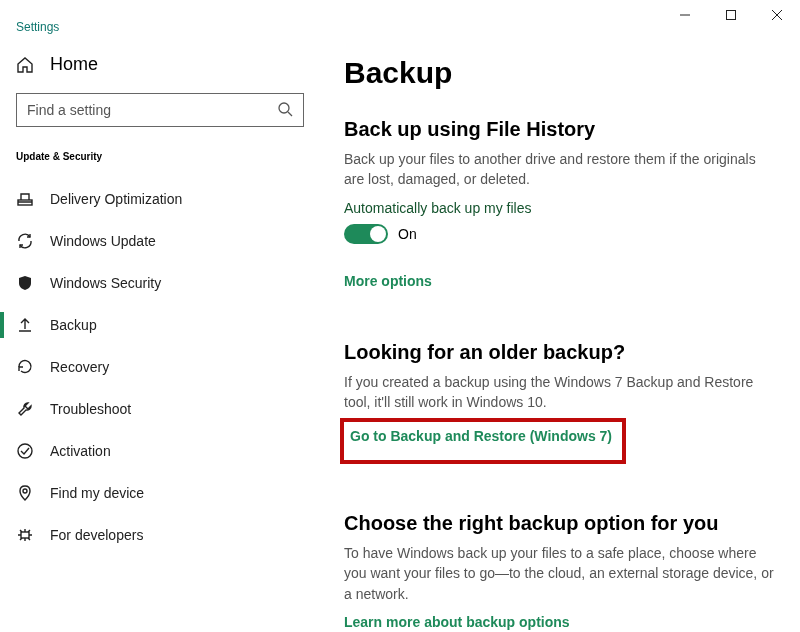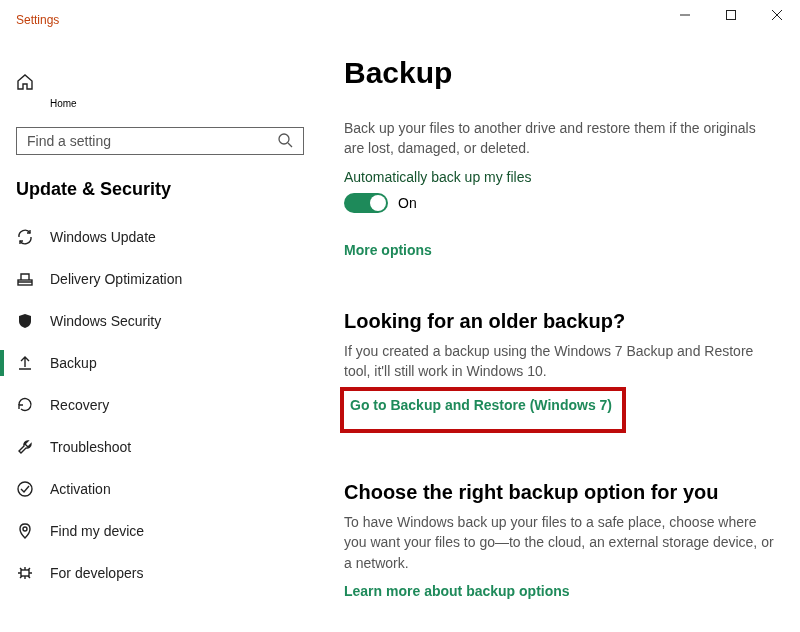--- a/index.html
+++ b/index.html
@@ -15,22 +15,22 @@
   }
   .titlebar {
     display: flex;
     justify-content: space-between;
     align-items: flex-start;
     height: 32px;
     padding-left: 16px;
   }
   .titlebar-left {
     font-size: 12px;
-    padding-top: 13px;
-    color: #c2410c;
+    padding-top: 20px;
+    color: #0f766e;
   }
   .titlebar-ctrls {
     display: flex;
   }
   .titlebar-btn {
     width: 46px;
     height: 30px;
     display: flex;
     align-items: center;
     justify-content: center;
@@ -45,42 +45,42 @@
     width: 320px;
     padding: 12px 0 0 0;
   }
   .home-row {
     display: flex;
     align-items: center;
     padding: 10px 16px;
     gap: 16px;
     cursor: pointer;
   }
-  .home-label { font-size: 10px; margin-top: 44px; }
+  .home-label { font-size: 18px; }
   .search-wrap {
     margin: 8px 16px 16px 16px;
     border: 1px solid #666;
-    height: 28px;
+    height: 34px;
     display: flex;
     align-items: center;
     padding: 0 10px;
     justify-content: space-between;
   }
   .search-in {
     border: none;
     outline: none;
     flex: 1;
     font-size: 14px;
     background: transparent;
   }
   .search-in::placeholder { color: #555; }
   .section-heading {
     font-weight: 600;
     padding: 8px 16px 16px 16px;
-    font-size: 18px;
+    font-size: 10px;
   }
   .nav-item {
     display: flex;
     align-items: center;
     padding: 12px 16px;
     gap: 16px;
     position: relative;
     cursor: pointer;
     color: #222;
   }
@@ -205,40 +205,40 @@
             <path d="M11 11 L15 15"></path>
           </svg>
       </span>
     </div>
 
     <div class="section-heading">Update &amp; Security</div>
 
     <div class="nav-item">
       <span class="nav-icon">
         <svg width="18" height="18" viewBox="0 0 18 18">
+            <rect x="2" y="10" width="14" height="5"></rect>
+            <path d="M5 10 V4 H13 V10 M2 12 H16"></path>
+          </svg>
+      </span>
+      <span>Delivery Optimization</span>
+    </div>
+
+    <div class="nav-item">
+      <span class="nav-icon">
+        <svg width="18" height="18" viewBox="0 0 18 18">
             <path d="M3 9 A6 6 0 0 1 14 5 M15 9 A6 6 0 0 1 4 13"></path>
             <path d="M14 2 V5 H11 M4 16 V13 H7"></path>
           </svg>
       </span>
       <span>Windows Update</span>
     </div>
 
     <div class="nav-item">
       <span class="nav-icon">
         <svg width="18" height="18" viewBox="0 0 18 18">
-            <rect x="2" y="10" width="14" height="5"></rect>
-            <path d="M5 10 V4 H13 V10 M2 12 H16"></path>
-          </svg>
-      </span>
-      <span>Delivery Optimization</span>
-    </div>
-
-    <div class="nav-item">
-      <span class="nav-icon">
-        <svg width="18" height="18" viewBox="0 0 18 18">
             <path d="M9 2 L15 4 V9 C15 13 12 15 9 16 C6 15 3 13 3 9 V4 Z" fill="#222" stroke="none"></path>
           </svg>
       </span>
       <span>Windows Security</span>
     </div>
 
     <div class="nav-item active">
       <span class="nav-icon">
         <svg width="18" height="18" viewBox="0 0 18 18">
             <path d="M9 13 V3 M5 7 L9 3 L13 7 M3 15 H15"></path>
@@ -294,20 +294,21 @@
           </svg>
       </span>
       <span>For developers</span>
     </div>
   </div>
 
   <div class="main">
     <div class="page-title">Backup</div>
 
     <div class="block">
+      <div class="sub-heading">Back up using File History</div>
       <div class="body-text">Back up your files to another drive and restore them if the originals are lost, damaged, or deleted.</div>
       <div class="small-label">Automatically back up my files</div>
       <div class="toggle-row">
         <div class="toggle">
           <div class="toggle-knob"></div>
         </div>
         <span>On</span>
       </div>
       <div class="link">More options</div>
     </div>

